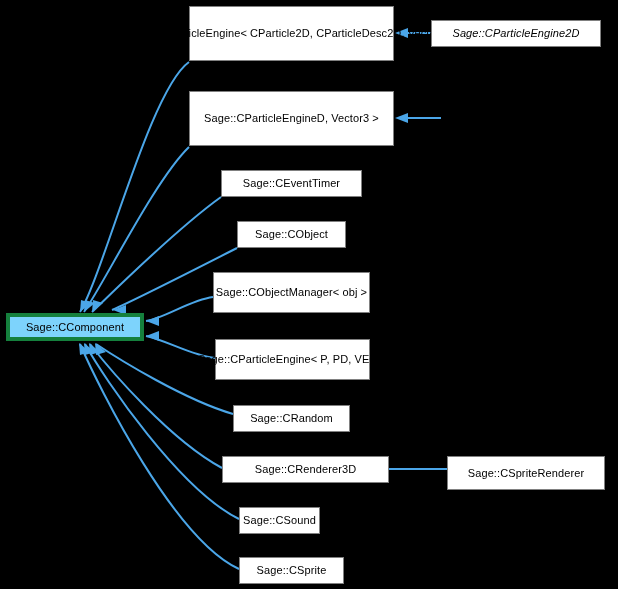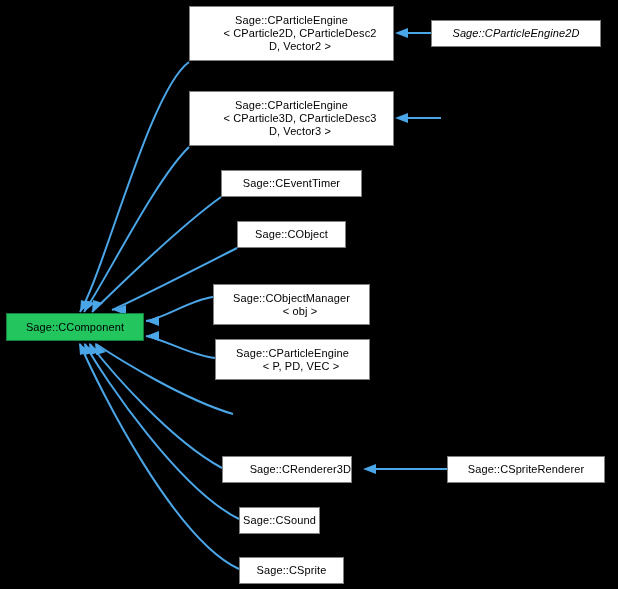--- a/index.html
+++ b/index.html
@@ -25,35 +25,34 @@
   .node {
     position: absolute;
     box-sizing: border-box;
     border: 1px solid #808080;
     background: #ffffff;
     color: #000000;
     font-size: 11px;
     line-height: 13px;
     text-align: center;
     display: flex;
-    flex-direction: column;
+    flex-direction: row;
     align-items: center;
     justify-content: center;
     letter-spacing: 0.1px;
     white-space: pre;
     z-index: 5;
   }
   .node.root {
-    background: #22c55e;
-    border: 1px solid #15803d;
+    background: #7dd3fc;
+    border: 4px solid #15803d;
   }
   .node .line2,
   .node .line3 {
     display: block;
-    margin-left: 17px;
   }
 </style>
 </head>
 <body>
 
 <div id="canvas" style="background: rgb(0, 0, 0);">
 
   <svg id="edges" viewBox="0 0 618 589" width="618" height="589" xmlns="http://www.w3.org/2000/svg">
       <path d="M 189,62 C 150,90 105,270 80,312" fill="none" stroke="#4ba6e8" stroke-width="2"></path>
       <polygon points="80,312 91,303 81,300" fill="#4ba6e8"></polygon>
@@ -78,23 +77,24 @@
       <path d="M 441,33 L 403,33" fill="none" stroke="#4ba6e8" stroke-width="2"></path>
       <polygon points="395,33 408,28 408,38" fill="#4ba6e8"></polygon>
       <path d="M 441,118 L 403,118" fill="none" stroke="#4ba6e8" stroke-width="2"></path>
       <polygon points="395,118 408,113 408,123" fill="#4ba6e8"></polygon>
       <path d="M 447,469 L 371,469" fill="none" stroke="#4ba6e8" stroke-width="2"></path>
       <polygon points="363,469 376,464 376,474" fill="#4ba6e8"></polygon>
     </svg>
 
 <div class="node root" title="Sage::CComponent" style="left: 6px; top: 313px; width: 138px; height: 28px;"><span class="line1">Sage::CComponent</span></div>
     <div class="node" title="Sage::CParticleEngine&lt; CParticle2D, CParticleDesc2D, Vector2 &gt;" style="left: 189px; top: 6px; width: 205px; height: 55px;"><span class="line1">Sage::CParticleEngine</span><span class="line2">&lt; CParticle2D, CParticleDesc2</span><span class="line3">D, Vector2 &gt;</span></div>
-    <div class="node" title="Sage::CParticleEngine&lt; CParticle3D, CParticleDesc3D, Vector3 &gt;" style="left: 189px; top: 91px; width: 205px; height: 55px;"><span class="line1">Sage::CParticleEngine</span><span class="line2">&lt; CParticle3D, CParticleDesc3</span><span class="line3">D, Vector3 &gt;</span></div>
+    <div class="node" title="Sage::CParticleEngine&lt; CParticle3D, CParticleDesc3D, Vector3 &gt;" style="left: 189px; top: 91px; width: 205px; height: 55px;"><span class="line1">Sage::CParticleEngine</span><span class="line3">D, Vector3 &gt;</span></div>
     <div class="node" title="Sage::CEventTimer" style="left: 221px; top: 170px; width: 141px; height: 27px;"><span class="line1">Sage::CEventTimer</span></div>
     <div class="node" title="Sage::CObject" style="left: 237px; top: 221px; width: 109px; height: 27px;"><span class="line1">Sage::CObject</span></div>
-    <div class="node" title="Sage::CObjectManager&lt; obj &gt;" style="left: 213px; top: 284px; width: 157px; height: 41px;"><span class="line1">Sage::CObjectManager</span><span class="line2">&lt; obj &gt;</span></div>
+    <div class="node" title="Sage::CObjectManager&lt; obj &gt;" style="left: 213px; top: 272px; width: 157px; height: 41px;"><span class="line1">Sage::CObjectManager</span><span class="line2">&lt; obj &gt;</span></div>
     <div class="node" title="Sage::CParticleEngine&lt; P, PD, VEC &gt;" style="left: 215px; top: 339px; width: 155px; height: 41px;"><span class="line1">Sage::CParticleEngine</span><span class="line2">&lt; P, PD, VEC &gt;</span></div>
-    <div class="node" title="Sage::CRenderer3D" style="left: 222px; top: 456px; width: 130px; height: 27px; align-items: flex-end;"><span class="line1">Sage::CRenderer3D</span></div>
+    <div class="node" title="Sage::CRandom" style="left: 233px; top: 405px; width: 117px; height: 27px;"><span class="line1">Sage::CRandom</span></div>
+    <div class="node" title="Sage::CRenderer3D" style="left: 222px; top: 456px; width: 167px; height: 27px;"><span class="line1">Sage::CRenderer3D</span></div>
     <div class="node" title="Sage::CSound" style="left: 239px; top: 507px; width: 81px; height: 27px;"><span class="line1">Sage::CSound</span></div>
     <div class="node" title="Sage::CSprite" style="left: 239px; top: 557px; width: 105px; height: 27px;"><span class="line1">Sage::CSprite</span></div>
     <div class="node" title="Sage::CParticleEngine2D" style="left: 431px; top: 20px; width: 170px; height: 27px; font-style: italic;"><span class="line1">Sage::CParticleEngine2D</span></div>
-    <div class="node" title="Sage::CSpriteRenderer" style="left: 447px; top: 456px; width: 158px; height: 27px; align-items: center;"><span class="line1">Sage::CSpriteRenderer</span></div>
+    <div class="node" title="Sage::CSpriteRenderer" style="left: 447px; top: 456px; width: 158px; height: 34px; align-items: center;"><span class="line1">Sage::CSpriteRenderer</span></div>
   </div>
 
 </body></html>

